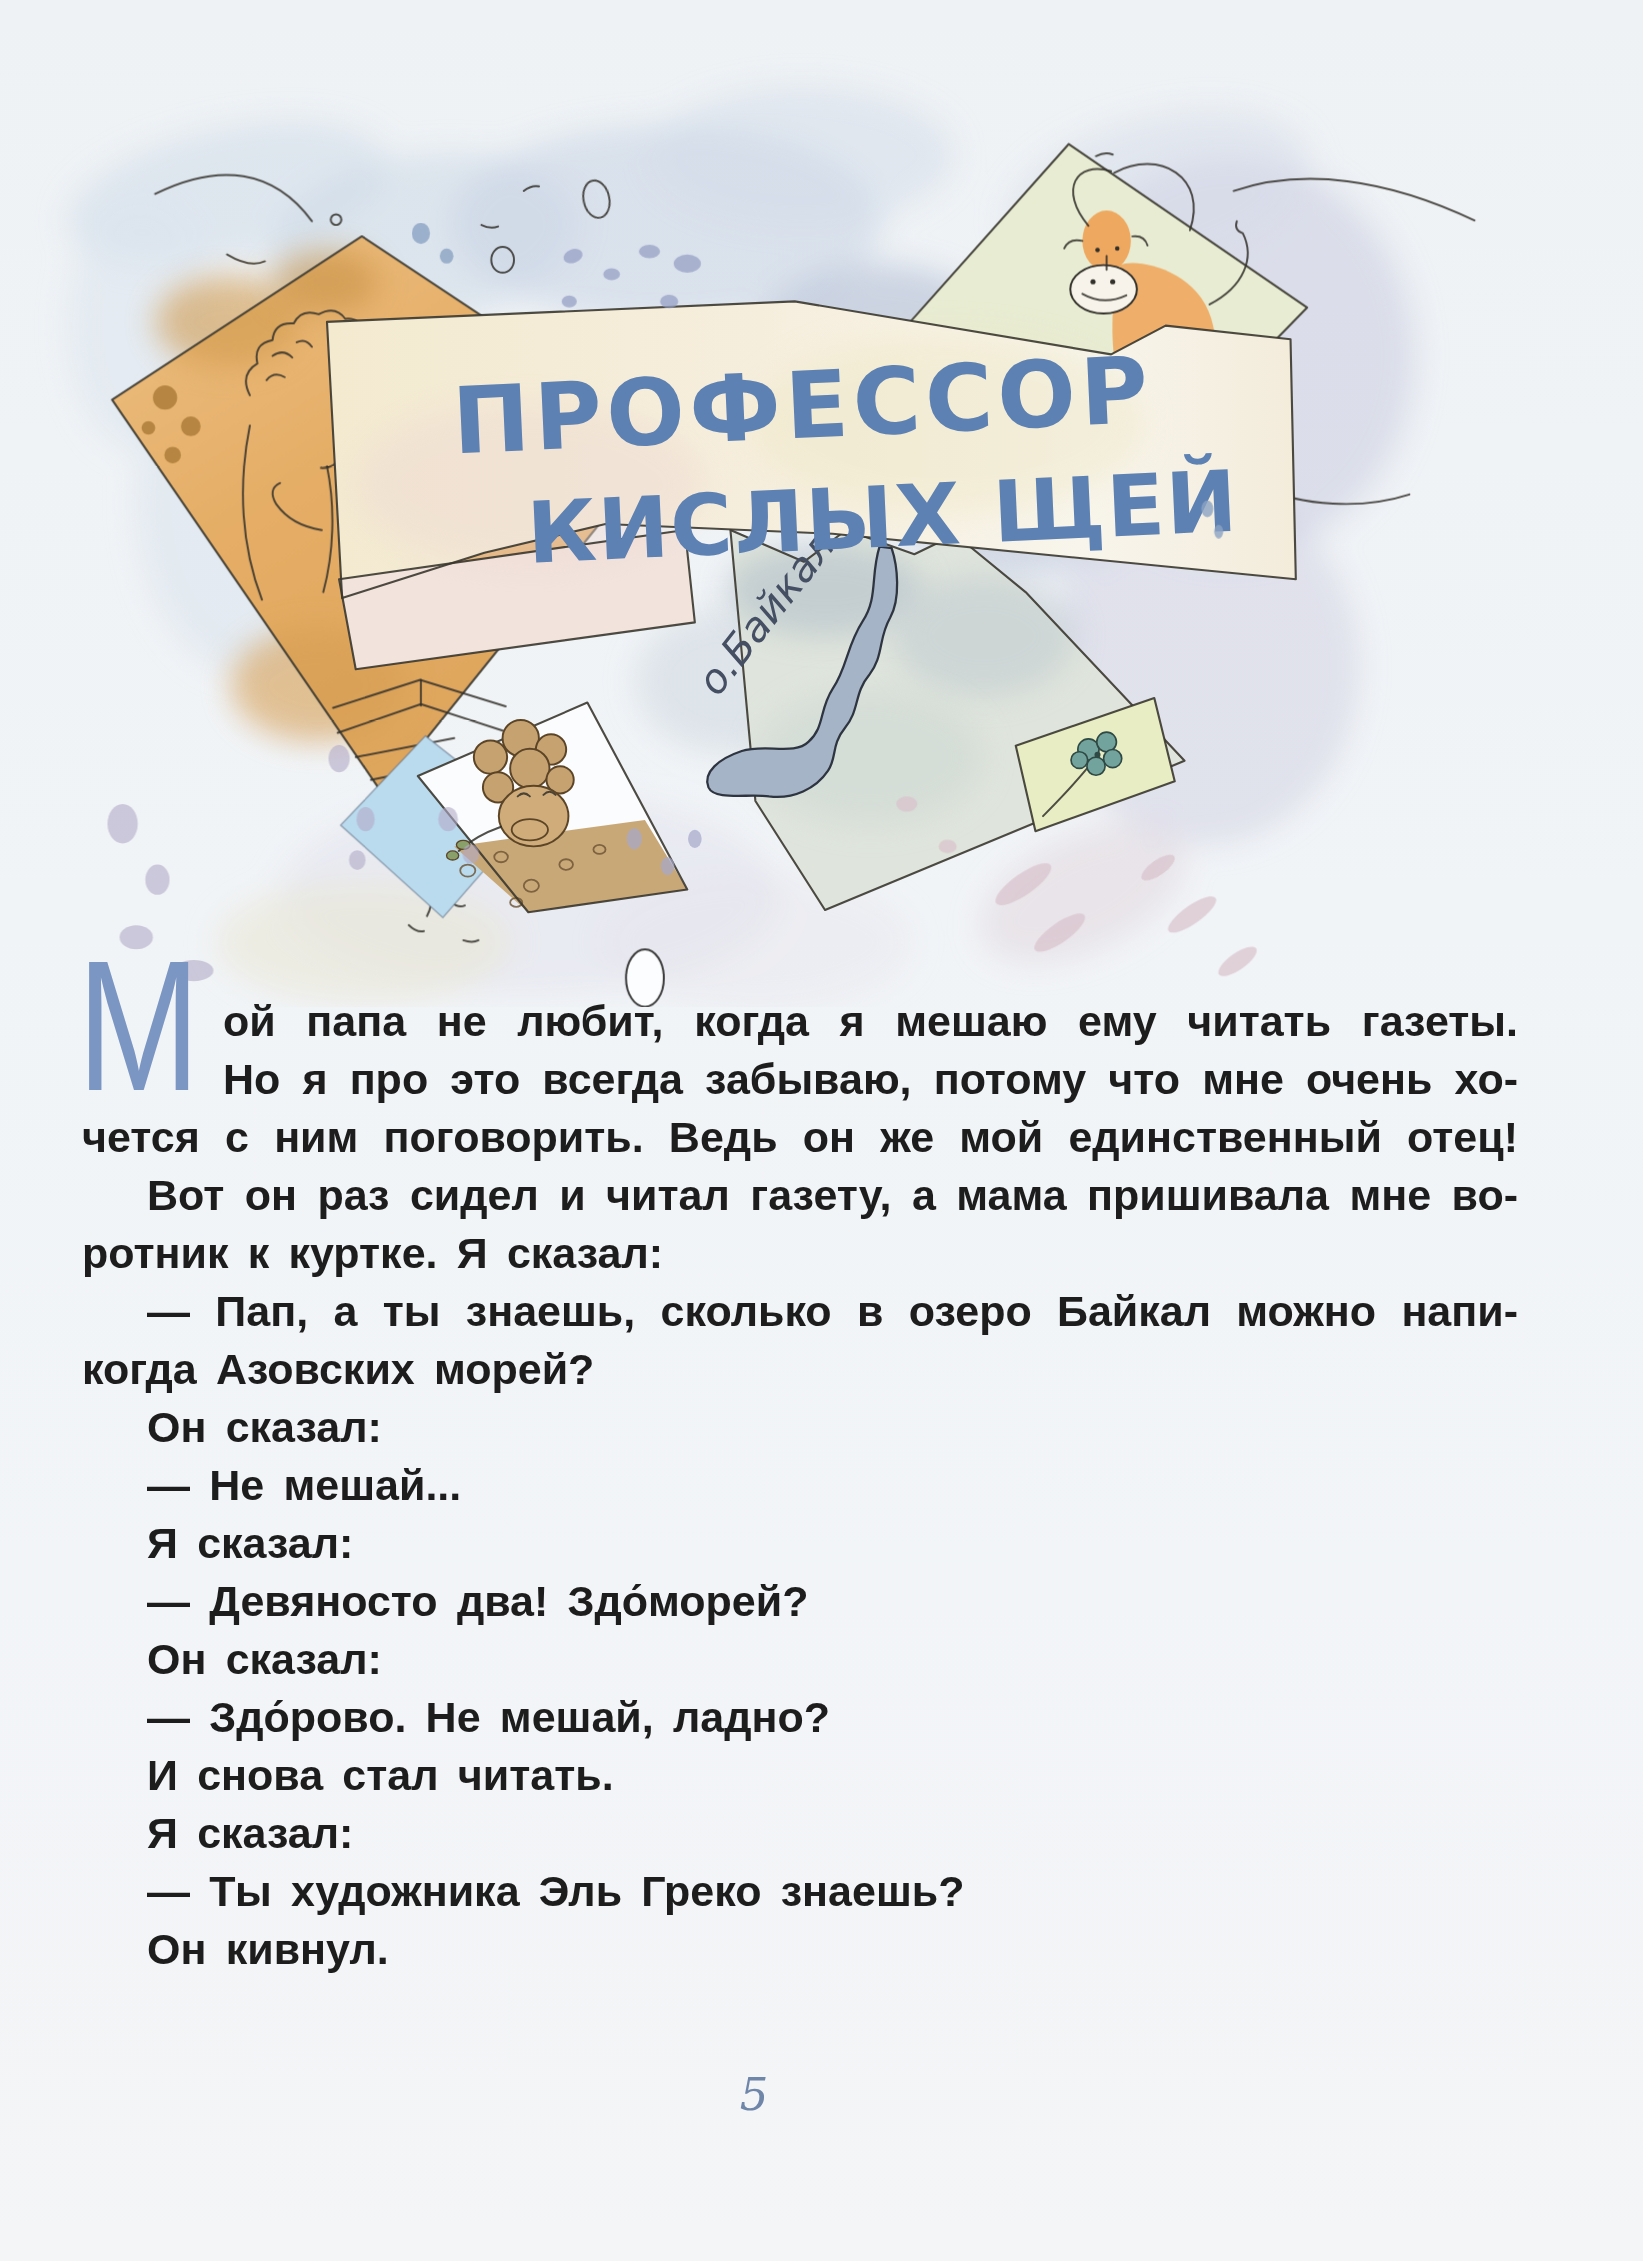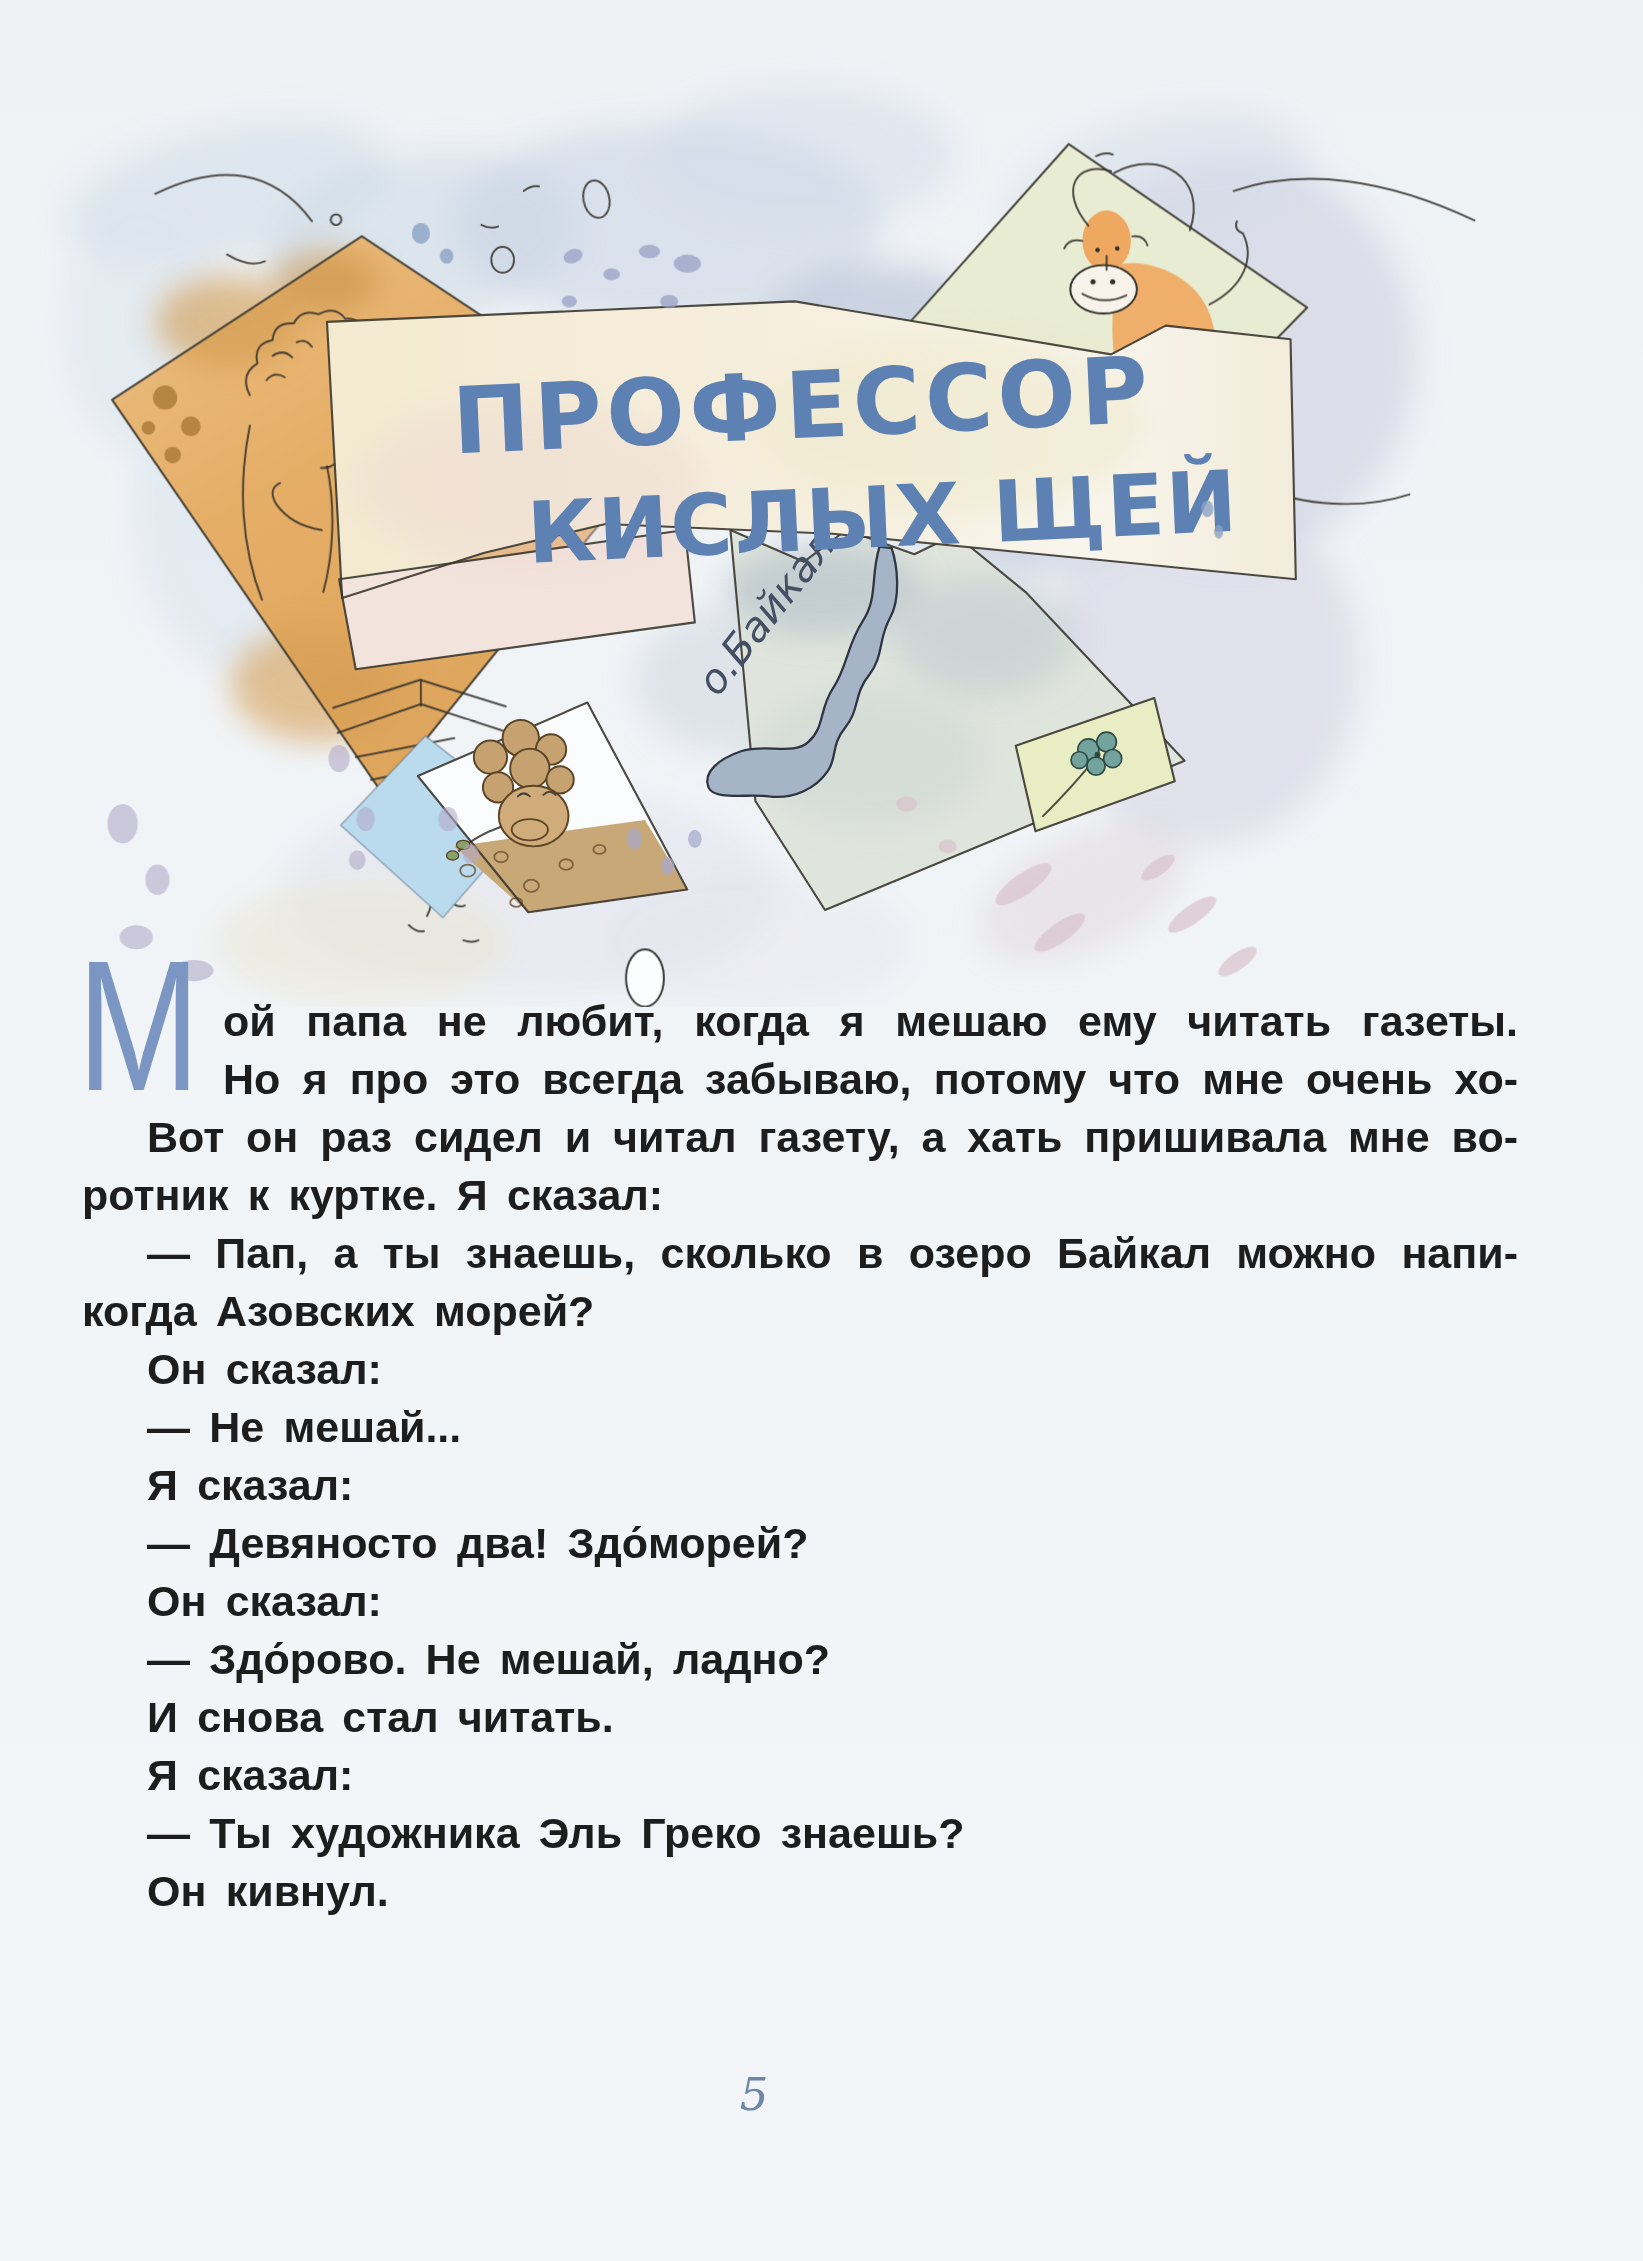--- a/index.html
+++ b/index.html
@@ -266,21 +266,22 @@
         <ellipse cx="1198" cy="1062" rx="14" ry="10"></ellipse>
           <ellipse cx="1252" cy="1118" rx="12" ry="9"></ellipse>
       </g>
     </g>
   </svg>
 
   <div class="text-block">
     <span class="dropcap">М</span>
     <div class="tl j pad">ой папа не любит, когда я мешаю ему читать газеты.</div>
     <div class="tl j pad">Но я про это всегда забываю, потому что мне очень хо-</div>
-    <div class="tl j ind">Вот он раз сидел и читал газету, а хать пришивала мне во-</div>
+    <div class="tl j">чется с ним поговорить. Ведь он же мой единственный отец!</div>
+    <div class="tl j ind">Вот он раз сидел и читал газету, а мама пришивала мне во-</div>
     <div class="tl">ротник к куртке. Я сказал:</div>
     <div class="tl j ind">— Пап, а ты знаешь, сколько в озеро Байкал можно напи-</div>
     <div class="tl">когда Азовских морей?</div>
     <div class="tl ind">Он сказал:</div>
     <div class="tl ind">— Не мешай...</div>
     <div class="tl ind">Я сказал:</div>
     <div class="tl ind">— Девяносто два! Здо́морей?</div>
     <div class="tl ind">Он сказал:</div>
     <div class="tl ind">— Здо́рово. Не мешай, ладно?</div>
     <div class="tl ind">И снова стал читать.</div>

